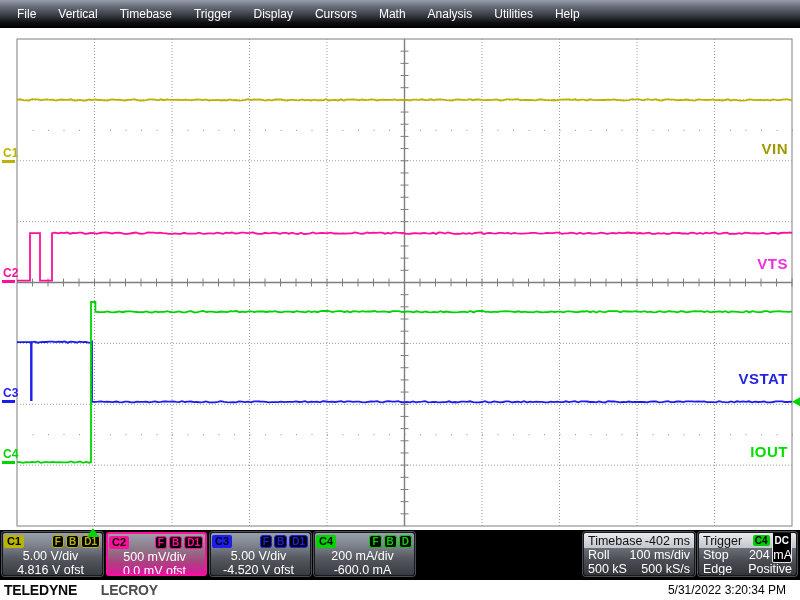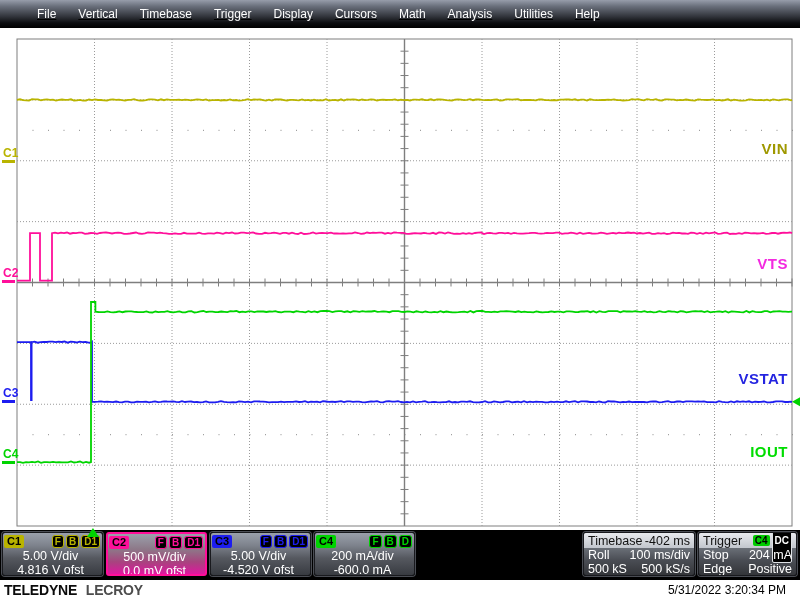--- a/index.html
+++ b/index.html
@@ -5,21 +5,21 @@
   html,body{margin:0;padding:0;background:#222;}
   .screen{
     position:relative;width:800px;height:600px;overflow:hidden;
     font-family:"Liberation Sans","DejaVu Sans",sans-serif;
     background:#fff;
   }
   
   .menubar{
     position:absolute;left:0;top:0;width:800px;height:28px;
     background:linear-gradient(180deg,#979daa 0%,#6a707c 22%,#33363d 58%,#0c0d10 82%,#000 100%);
-    display:flex;align-items:flex-start;box-sizing:border-box;padding-left:26px;text-decoration:underline;
+    display:flex;align-items:flex-start;box-sizing:border-box;padding-left:6px;
   }
   .menu-item{
     color:#fff;font-size:12px;padding:0 11px;line-height:28px;cursor:default;white-space:nowrap;
   }
   
   .plot-zone{
     position:absolute;left:0;top:28px;width:800px;height:502px;background:#fff;z-index:5;
   }
   .plot-zone svg{position:absolute;left:0;top:0;overflow:visible;}
   .ch-label{
@@ -76,21 +76,21 @@
     font-size:10px;font-weight:bold;color:#fff;background:#000;border-radius:2px;
     padding:16px 2px;line-height:11px;border:1px solid #dfe2e6;
   }
   
   .footer{
     position:absolute;left:0;top:580px;width:800px;height:20px;background:#fff;
     display:flex;align-items:center;justify-content:space-between;
   }
   .brand{padding-left:4px;font-size:14px;letter-spacing:-0.2px;white-space:nowrap;}
   .brand .b1{font-weight:bold;color:#0b0b0b;}
-  .brand .b2{font-weight:bold;color:#4d4d4d;margin-left:5px;}
+  .brand .b2{font-weight:bold;color:#4d4d4d;margin-left:20px;}
   .timestamp{padding-right:14px;font-size:12px;color:#000;}
 </style>
 </head>
 <body>
 
 <div class="screen">
 
   <nav class="menubar">
       <span class="menu-item">File</span>
       <span class="menu-item">Vertical</span>

